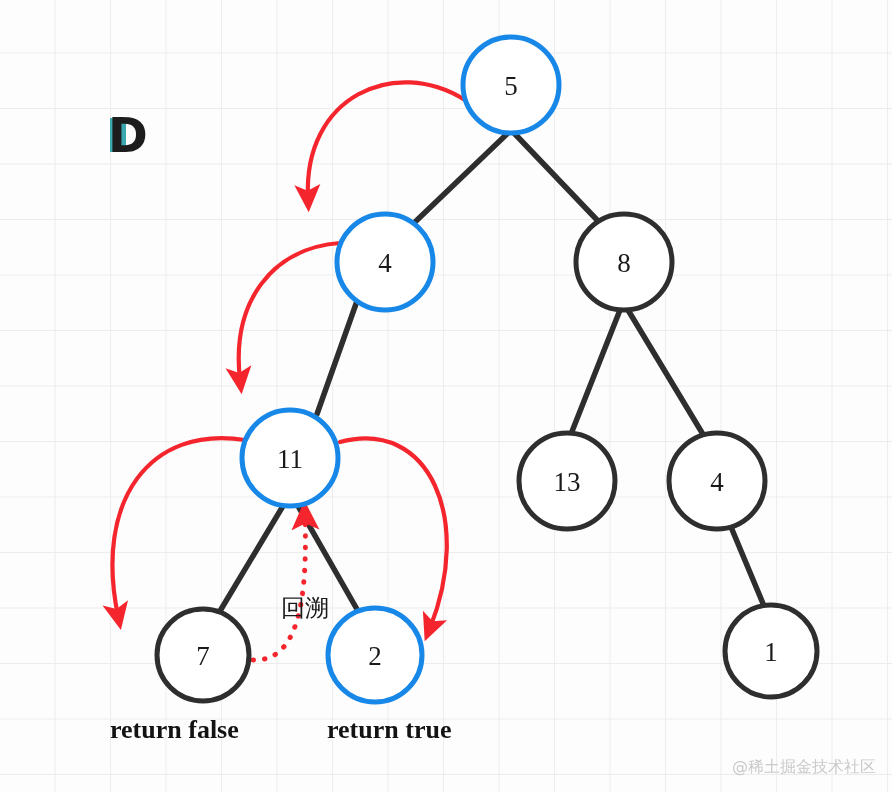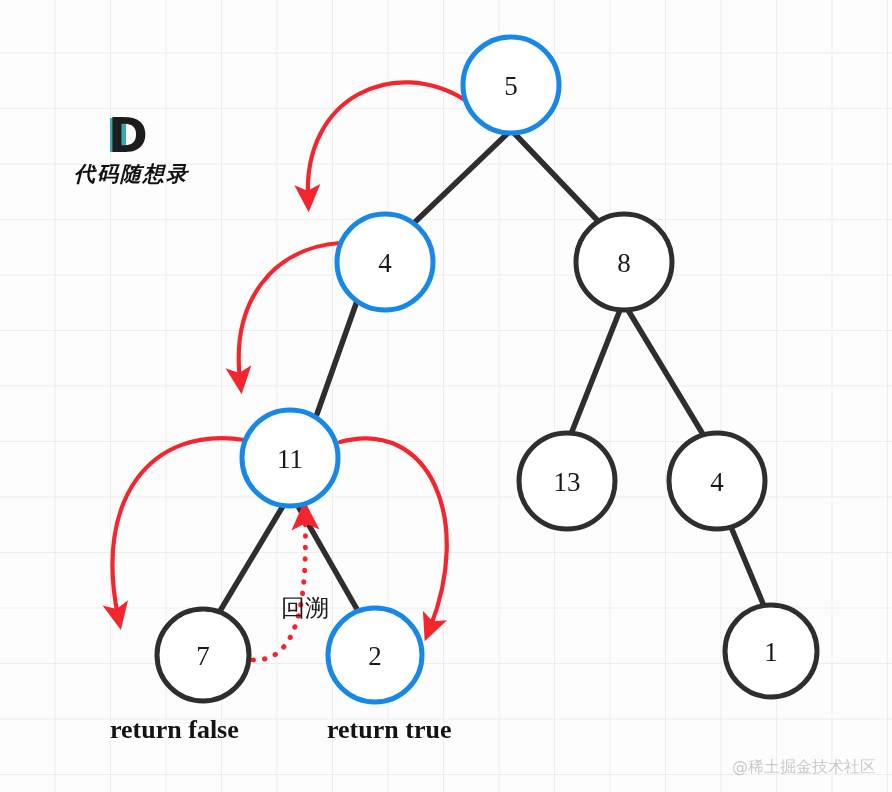--- a/index.html
+++ b/index.html
@@ -158,21 +158,20 @@
         <text class="node-label" x="771" y="652">1</text>
       </g>
     </g>
   </svg>
 
   <div id="logo">
     <div class="mark">
       <div class="teal"></div>
       <div class="dletter">D</div>
     </div>
-    <div class="cn">代码随想录</div>
   </div>
 
   <div id="backtrack-label">回溯</div>
   <div class="ret-label" id="ret-true">return true</div>
   <div class="ret-label" id="ret-false">return false</div>
 
   <div id="watermark">@稀土掘金技术社区</div>
 
 </div>
 

